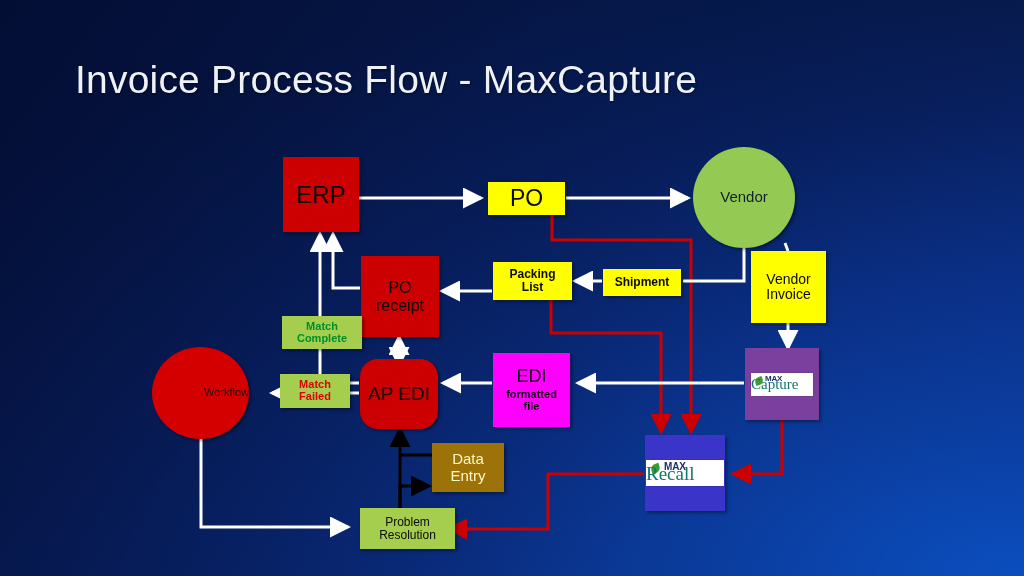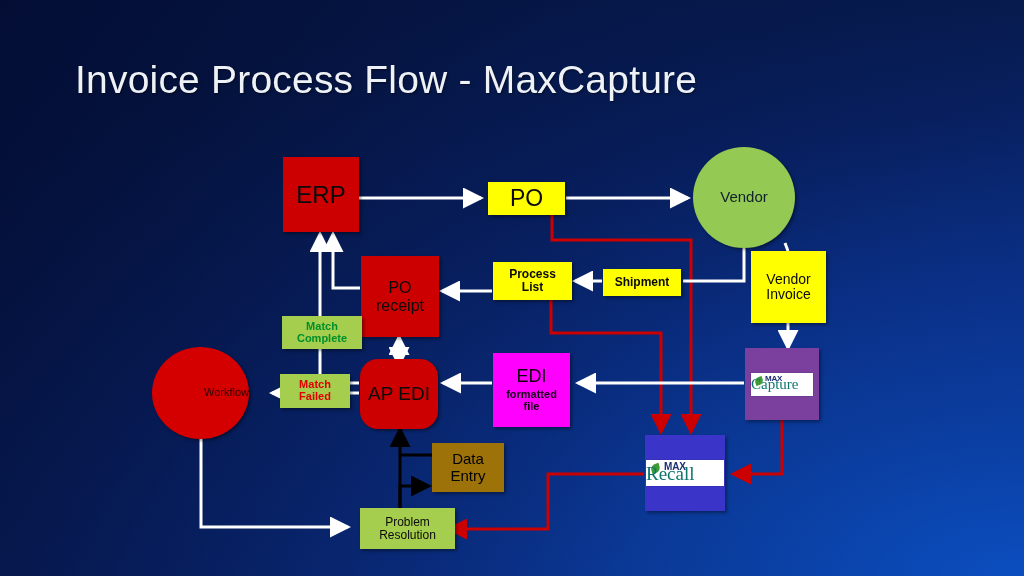--- a/index.html
+++ b/index.html
@@ -29,21 +29,21 @@
   }
   
   .red    {background:#cc0000;color:#0b0b0b;}
   .yellow {background:#ffff00;color:#0b0b0b;}
   .green-c{background:#94c954;color:#11202a;border-radius:50%;}
   .red-c  {background:#d40000;color:#2a0505;border-radius:50%;justify-content:flex-end;}
   .lime   {background:#a5cd4e;margin-left:8px;}
   .magenta{background:#ff00ff;color:#120012;}
   .purple {background:#7b3f9d;}
   .blueviolet{background:#3b34c9;}
-  .brown  {background:#9c7209;color:#000000;text-align:right;}
+  .brown  {background:#9c7209;color:#fef9c3;text-align:right;}
   .t-green{color:#008f2a;}
   .t-red  {color:#e00000;}
   .t-black{color:#0b0b0b;}
 
   .logo-chip{
     background:#ffffff;display:flex;align-items:center;
     position:relative;box-shadow:0 0 1px rgba(0,0,0,.4);
   }
   .logo-inner{position:relative;display:inline-block;line-height:1;}
   .logo-max{
@@ -132,21 +132,21 @@
   <div class="node green-c" style="left:693px;top:147px;width:102px;height:101px;font-size:15px;">
     <span>Vendor</span>
   </div>
 
   <div class="node red" style="left:361px;top:256px;width:78px;height:81px;font-size:16px;flex-direction:column;">
     <span>PO</span>
     <span>receipt</span>
   </div>
 
   <div class="node yellow" style="left:493px;top:262px;width:79px;height:38px;font-size:12px;font-weight:bold;flex-direction:column;">
-    <span>Process</span>
+    <span>Packing</span>
     <span>List</span>
   </div>
 
   <div class="node yellow" style="left:603px;top:269px;width:78px;height:27px;font-size:12px;font-weight:bold;">
     <span>Shipment</span>
   </div>
 
   <div class="node yellow" style="left:751px;top:251px;width:75px;height:72px;font-size:14px;flex-direction:column;">
     <span>Vendor</span>
     <span>Invoice</span>

